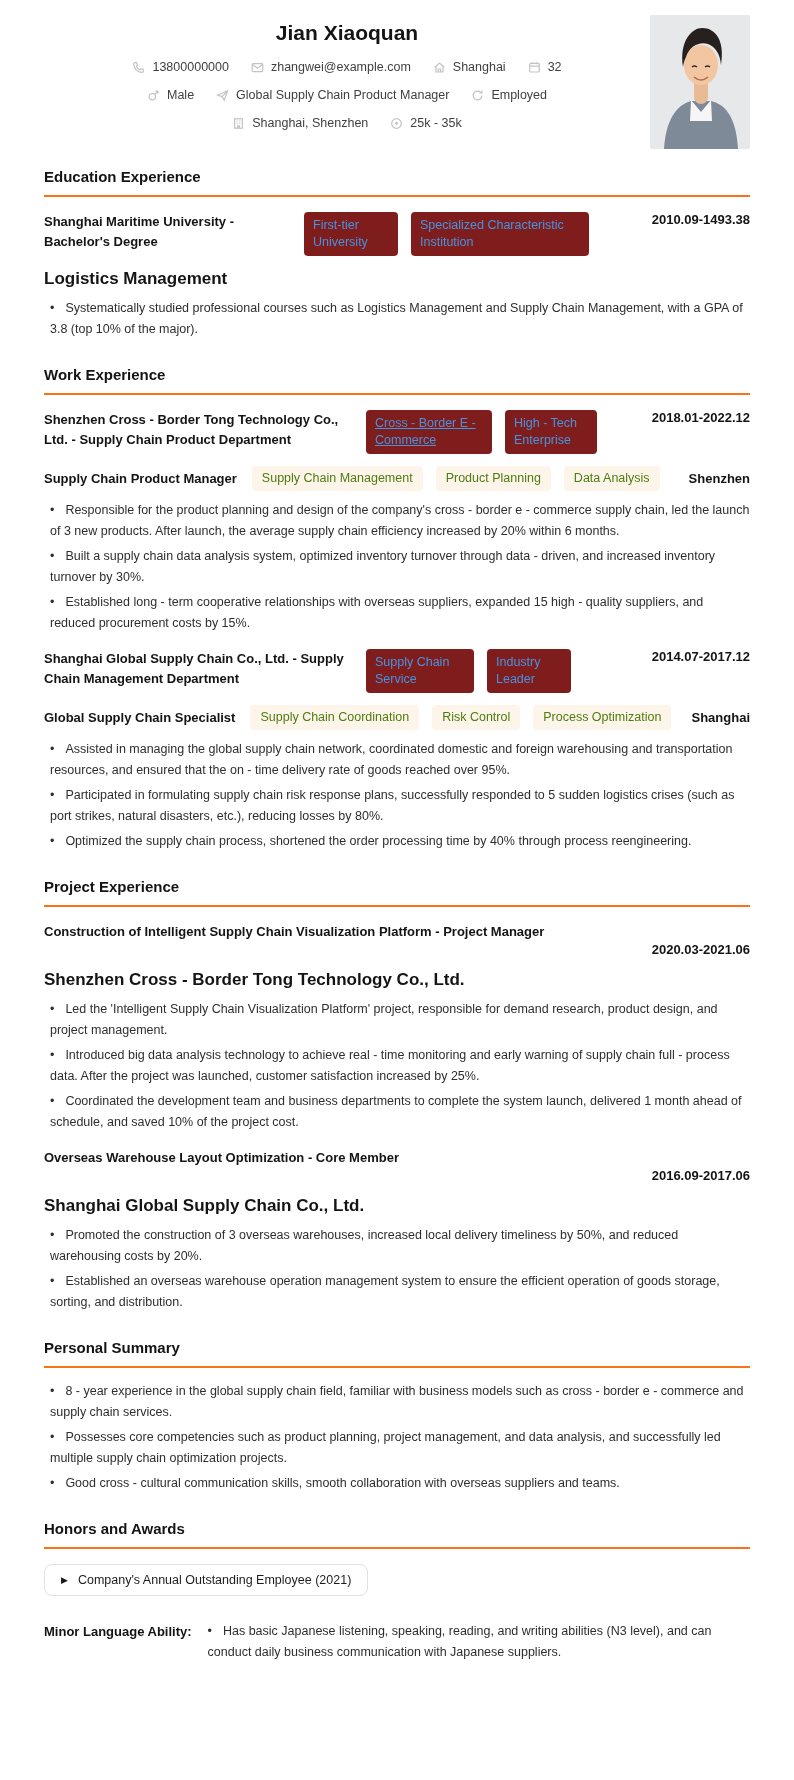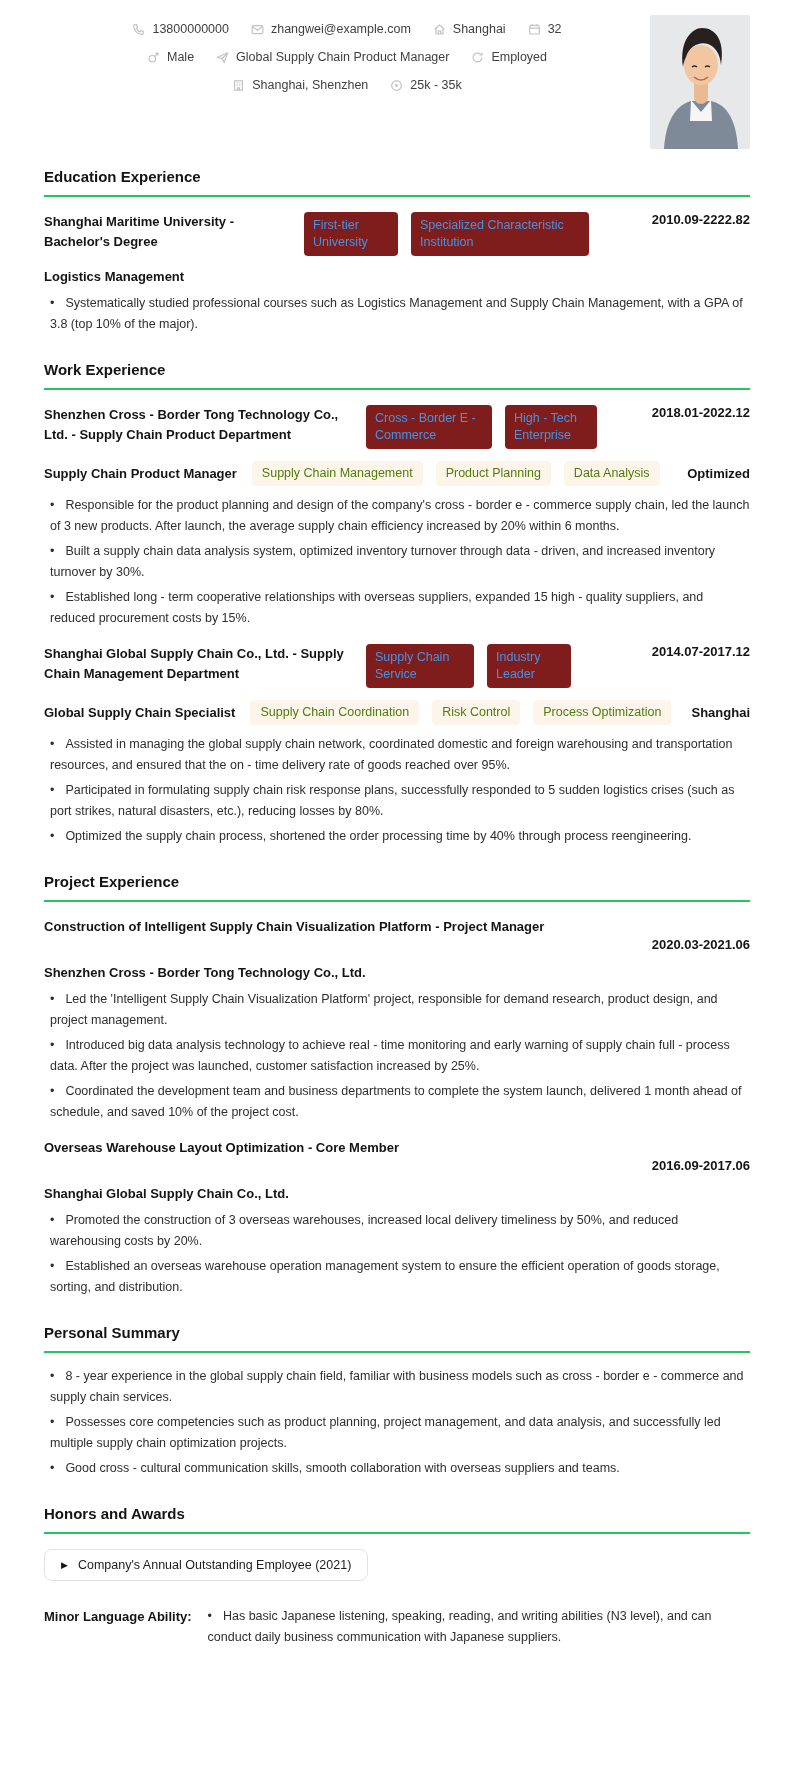--- a/index.html
+++ b/index.html
@@ -14,41 +14,41 @@
   .contact-row { display:flex; justify-content:center; align-items:center; gap:22px; margin-top:14px;
                  font-size:12.5px; color:#3f3f3f; white-space:nowrap; }
   .ci { display:inline-flex; align-items:center; gap:7px; }
   .ico { width:13px; height:13px; color:#c3c3c3; flex:0 0 auto; }
   .ico svg { width:13px; height:13px; display:block; }
   .photo { flex:0 0 auto; width:100px; height:134px; margin-top:7px; border-radius:2px; overflow:hidden; }
 
   
   .section { margin-top:25px; }
   .section-title { font-size:15px; line-height:20px; font-weight:bold; color:#141414; margin:0;
-                   padding-bottom:8px; border-bottom:2px solid #22c55e; }
+                   padding-bottom:8px; border-bottom:2px solid #f97316; }
 
   .entry-head { display:flex; align-items:flex-start; margin-top:15px; }
   .entry-name { font-size:13px; line-height:20px; font-weight:bold; color:#141414; }
   .w250 { width:250px; flex:0 0 250px; }
   .w312 { width:312px; flex:0 0 312px; }
   .tags { display:flex; gap:13px; margin-left:10px; align-items:flex-start; }
   .tag { display:inline-block; font-size:12.5px; line-height:17px; padding:5px 9px; border-radius:4px;
          background:#7f1d1d; color:#4693e2; }
-  .mw76 { max-width:94px; } .mw160 { max-width:178px; } .mw110 { max-width:126px; }
+  .mw76 { max-width:94px; } .mw160 { max-width:178px; } .mw110 { max-width:126px;text-decoration:underline; }
   .mw74 { max-width:92px; }  .mw90 { max-width:108px; }  .mw66 { max-width:84px; }
   .date { margin-left:auto; padding-left:10px; font-size:13px; font-weight:bold; color:#141414; white-space:nowrap; }
 
   .role-row { display:flex; align-items:center; margin-top:12px; }
   .role { font-size:13px; font-weight:bold; color:#141414; white-space:nowrap; }
   .skills { display:flex; gap:13px; margin-left:15px; }
   .skill { font-size:12.5px; line-height:17px; padding:4px 10px; border-radius:4px;
            background:#fdf5ea; color:#4d7c0f; white-space:nowrap; }
   .loc { margin-left:auto; font-size:13px; font-weight:bold; color:#141414; }
 
-  .major, .company { font-size:13px; font-weight:bold; color:#141414; margin-top:13px; }
+  .major, .company { font-size:17px; font-weight:bold; color:#141414; margin-top:13px; }
   .bullets { margin-top:9px; }
   p.bullet { margin:0 0 4px; padding-left:6px; font-size:12.5px; line-height:21px; color:#2e2e2e; }
   p.bullet::before { content:"•"; margin-right:11px; color:#2e2e2e; }
 
   .proj-head { display:flex; align-items:flex-start; margin-top:15px;flex-direction:column; }
   .proj-title { font-size:13px; line-height:20px; font-weight:bold; color:#141414; }
 
   .chip { display:inline-flex; align-items:center; gap:10px; margin-top:15px;
           border:1px solid #e2e2e2; border-radius:8px; padding:8px 16px;
           font-size:12.5px; color:#1d1d1d; background:#fff; cursor:pointer; }
@@ -59,20 +59,21 @@
   .other-text { margin-left:16px; font-size:12.5px; line-height:21px; color:#2e2e2e; }
   .other-text::before { content:"•"; margin-right:11px; }
 </style>
 </head>
 <body>
 
 <div class="page">
 
   <div class="header">
     <div class="header-left">
+      <h1 class="name">Jian Xiaoquan</h1>
 
       <div class="contact-row">
         <span class="ci">
           <span class="ico">
               <svg viewBox="0 0 13 13" fill="none" stroke="currentColor" stroke-width="1.2">
                 <path d="M3.2 1.7c-1 0-1.6.5-1.5 1.5.3 4.4 3.7 7.9 8.1 8.1 1 .1 1.5-.5 1.5-1.5v-1.3l-2.4-.8-1 1.2c-1.6-.7-2.9-2-3.6-3.6l1.2-1-.8-2.6z"></path>
               </svg>
             </span>
           <span>13800000000</span>
         </span>
@@ -170,21 +171,21 @@
 
   <div class="section">
     <h2 class="section-title">Education Experience</h2>
     <div>
       <div class="entry-head">
         <div class="entry-name w250">Shanghai Maritime University - Bachelor's Degree</div>
         <div class="tags">
           <span class="tag mw76">First-tier University</span>
           <span class="tag mw160">Specialized Characteristic Institution</span>
         </div>
-        <div class="date">2010.09-2222.82</div>
+        <div class="date">2010.09-1493.38</div>
       </div>
       <div class="major">Logistics Management</div>
       <div class="bullets">
         <p class="bullet"><span>Systematically studied professional courses such as Logistics Management and Supply Chain Management, with a GPA of 3.8 (top 10% of the major).</span></p>
       </div>
     </div>
   </div>
 
   <div class="section">
     <h2 class="section-title">Work Experience</h2>
@@ -198,21 +199,21 @@
         </div>
         <div class="date">2018.01-2022.12</div>
       </div>
       <div class="role-row">
         <span class="role">Supply Chain Product Manager</span>
         <span class="skills">
           <span class="skill">Supply Chain Management</span>
           <span class="skill">Product Planning</span>
           <span class="skill">Data Analysis</span>
         </span>
-        <span class="loc">Optimized</span>
+        <span class="loc">Shenzhen</span>
       </div>
       <div class="bullets">
         <p class="bullet"><span>Responsible for the product planning and design of the company's cross - border e - commerce supply chain, led the launch of 3 new products. After launch, the average supply chain efficiency increased by 20% within 6 months.</span></p>
         <p class="bullet"><span>Built a supply chain data analysis system, optimized inventory turnover through data - driven, and increased inventory turnover by 30%.</span></p>
         <p class="bullet"><span>Established long - term cooperative relationships with overseas suppliers, expanded 15 high - quality suppliers, and reduced procurement costs by 15%.</span></p>
       </div>
     </div>
 
     <div style="margin-top:10px;">
       <div class="entry-head">

